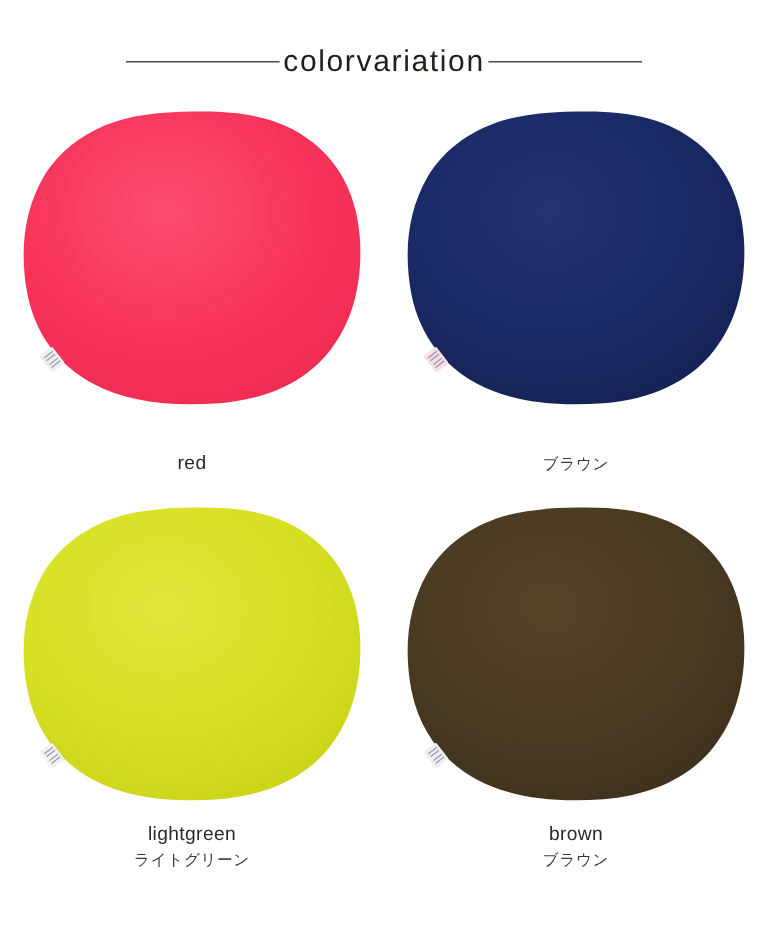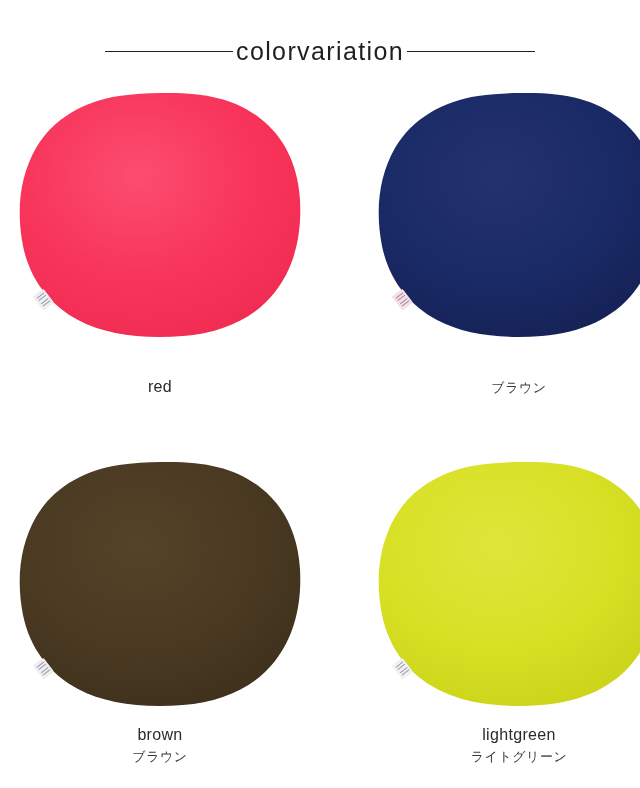--- a/index.html
+++ b/index.html
@@ -50,21 +50,20 @@
 
   
   .grid {
     position: absolute;
     top: 80px;
     left: 0;
     width: 640px;
     display: grid;
     grid-template-columns: 320px 320px;
     grid-template-rows: 330px 330px;
-    gap: 39px;
   }
   .cell {
     position: relative;
     width: 320px;
     height: 330px;
   }
 
   
   .cushion-wrap {
     position: absolute;
@@ -199,20 +198,51 @@
     </div>
     <div class="caption">
       <span class="name-ja">ブラウン</span>
     </div>
   </div>
 
   <div class="cell">
     <div class="cushion-wrap">
       <svg class="cushion" viewBox="0 0 290 248" xmlns="http://www.w3.org/2000/svg">
         <defs>
+          <radialGradient id="g-green" cx="42%" cy="34%" r="78%">
+            <stop offset="0%" stop-color="#DFE63B"></stop>
+            <stop offset="55%" stop-color="#D8E024"></stop>
+            <stop offset="100%" stop-color="#C9D118"></stop>
+          </radialGradient>
+        </defs>
+        <path fill="url(#g-green)" d="
+          M146 3 C190 2 221 9 246 29 C269 47 283 75 285 110
+          C287 146 279 178 260 202 C240 228 207 243 168 246
+          C128 249 91 245 63 230 C35 215 15 190 8 156
+          C1 120 5 86 21 58 C38 29 69 11 104 6 C118 4 132 3 146 3 Z"></path>
+      </svg>
+      <span class="tag" style="background:#F1F1F4">
+        <span class="tag-lines">
+          <i></i>
+            <i></i>
+            <i></i>
+            <i></i>
+        </span>
+      </span>
+    </div>
+    <div class="caption">
+      <span class="name-en">lightgreen</span>
+      <span class="name-ja">ライトグリーン</span>
+    </div>
+  </div>
+
+  <div class="cell">
+    <div class="cushion-wrap">
+      <svg class="cushion" viewBox="0 0 290 248" xmlns="http://www.w3.org/2000/svg">
+        <defs>
           <radialGradient id="g-brown" cx="42%" cy="34%" r="78%">
             <stop offset="0%" stop-color="#554328"></stop>
             <stop offset="55%" stop-color="#4A3A22"></stop>
             <stop offset="100%" stop-color="#3C2E1A"></stop>
           </radialGradient>
         </defs>
         <path fill="url(#g-brown)" d="
           M146 3 C190 2 221 9 246 29 C269 47 283 75 285 110
           C287 146 279 178 260 202 C240 228 207 243 168 246
           C128 249 91 245 63 230 C35 215 15 190 8 156
@@ -226,44 +256,13 @@
             <i></i>
         </span>
       </span>
     </div>
     <div class="caption">
       <span class="name-en">brown</span>
       <span class="name-ja">ブラウン</span>
     </div>
   </div>
 
-  <div class="cell">
-    <div class="cushion-wrap">
-      <svg class="cushion" viewBox="0 0 290 248" xmlns="http://www.w3.org/2000/svg">
-        <defs>
-          <radialGradient id="g-green" cx="42%" cy="34%" r="78%">
-            <stop offset="0%" stop-color="#DFE63B"></stop>
-            <stop offset="55%" stop-color="#D8E024"></stop>
-            <stop offset="100%" stop-color="#C9D118"></stop>
-          </radialGradient>
-        </defs>
-        <path fill="url(#g-green)" d="
-          M146 3 C190 2 221 9 246 29 C269 47 283 75 285 110
-          C287 146 279 178 260 202 C240 228 207 243 168 246
-          C128 249 91 245 63 230 C35 215 15 190 8 156
-          C1 120 5 86 21 58 C38 29 69 11 104 6 C118 4 132 3 146 3 Z"></path>
-      </svg>
-      <span class="tag" style="background:#F1F1F4">
-        <span class="tag-lines">
-          <i></i>
-            <i></i>
-            <i></i>
-            <i></i>
-        </span>
-      </span>
-    </div>
-    <div class="caption">
-      <span class="name-en">lightgreen</span>
-      <span class="name-ja">ライトグリーン</span>
-    </div>
-  </div>
-
 </div>
 
 </body></html>

